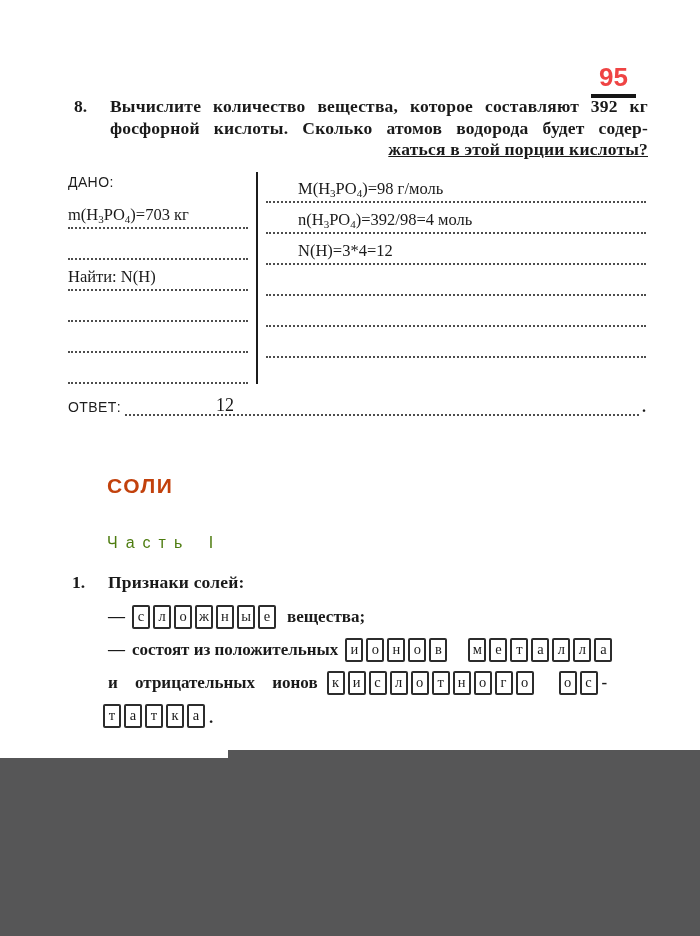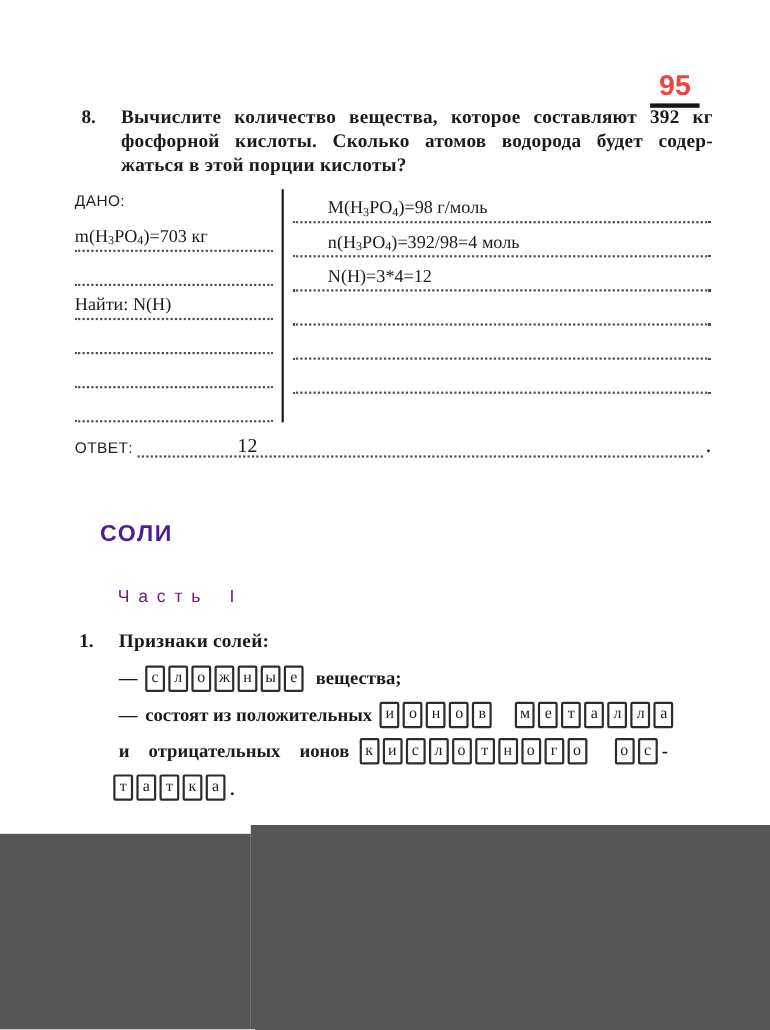--- a/index.html
+++ b/index.html
@@ -13,21 +13,21 @@
     position:absolute; top:62px; right:64px;
     font-family:"Liberation Sans", sans-serif; font-size:26px; font-weight:600;
     color:#ef4444; border-bottom:4px solid #161616; padding:0 8px 1px 8px;
   }
 
   
   .problem { position:absolute; top:96px; left:74px; width:574px; display:flex; }
   .problem-num { width:36px; font-weight:bold; font-size:17.5px; flex:none; }
   .problem-text { flex:1; font-weight:bold; font-size:17.5px; line-height:21.5px; letter-spacing:0.2px; }
   .problem-text .jline { text-align:justify; text-align-last:justify; }
-  .problem-text .lline { text-align:left; }
+  .problem-text .lline { text-align:right;text-decoration:underline; }
 
   
   .sol-table { position:absolute; top:172px; left:60px; width:588px; display:flex; }
   .col-dano { width:196px; flex:none; }
   .col-resh { width:392px; flex:none; border-left:2px solid #1c1c1c; }
   .col-label {
     height:26px; font-family:"Liberation Sans", sans-serif; font-size:14px;
     letter-spacing:0.4px; color:#1e1e1e; padding-left:8px; padding-top:2px; box-sizing:border-box;
   }
   .s-row {
@@ -45,26 +45,26 @@
   .answer-label {
     font-family:"Liberation Sans", sans-serif; font-size:14px; letter-spacing:0.4px;
     color:#1e1e1e; padding:0 4px 1px 8px; flex:none;margin-top:28px;
   }
   .answer-line { flex:1; border-bottom:2px dotted #4d4d4d; display:flex; align-items:flex-end; height:24px; }
   .answer-value { font-size:18px; margin-left:91px; line-height:17px; }
   .answer-period { font-weight:bold; font-size:16px; flex:none; margin-left:3px; }
 
   
   .sec-title {
-    position:absolute; top:474px; left:91px;
-    font-family:"Liberation Sans", sans-serif; font-weight:bold; font-size:21px; letter-spacing:1.5px; color:#4c1d95;
+    position:absolute; top:474px; left:107px;
+    font-family:"Liberation Sans", sans-serif; font-weight:bold; font-size:21px; letter-spacing:1.5px; color:#c2410c;
   }
   .sec-part {
     position:absolute; top:534px; left:107px;
-    font-family:"Liberation Sans", sans-serif; font-size:16px; letter-spacing:8px; word-spacing:6px; color:#701a75;
+    font-family:"Liberation Sans", sans-serif; font-size:16px; letter-spacing:8px; word-spacing:6px; color:#4d7c0f;
   }
 
   
   .task { position:absolute; top:572px; left:72px; width:576px; display:flex; }
   .task-num { width:36px; font-weight:bold; font-size:17.5px; flex:none; }
   .task-title { font-weight:bold; font-size:17.5px; letter-spacing:0.2px; }
 
   
   .features { position:absolute; top:604px; left:108px; width:545px; font-weight:bold; font-size:17px; }
   .f-line { display:flex; align-items:center; margin-bottom:8px; min-height:25px; }

